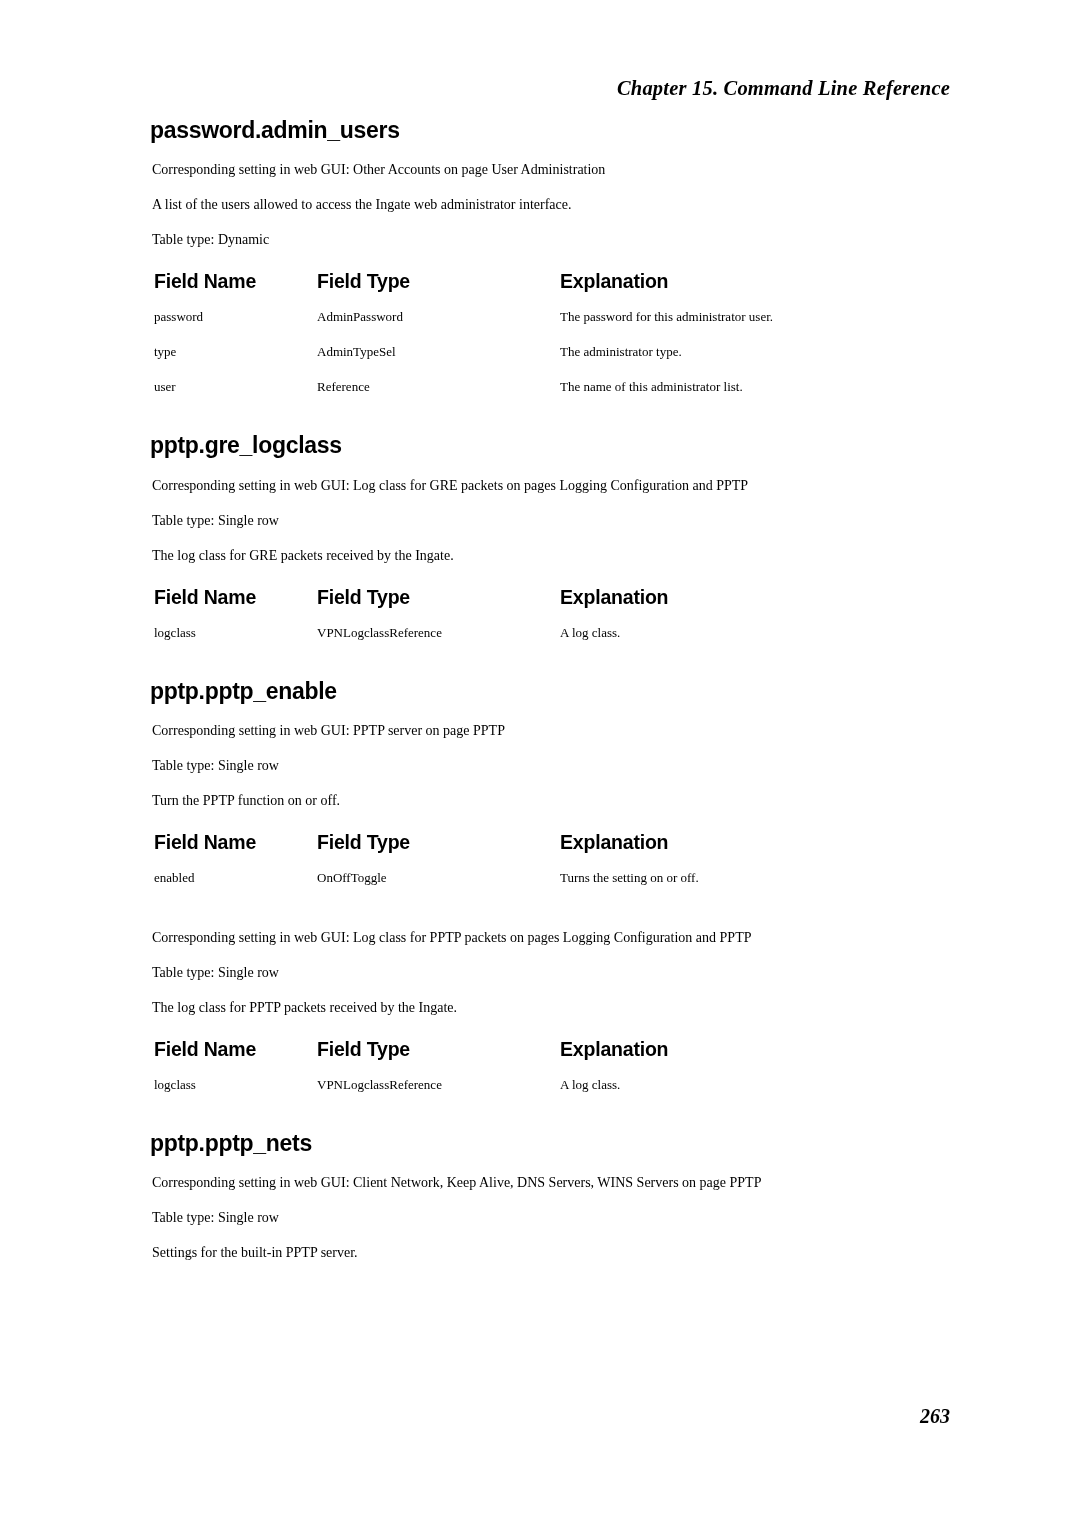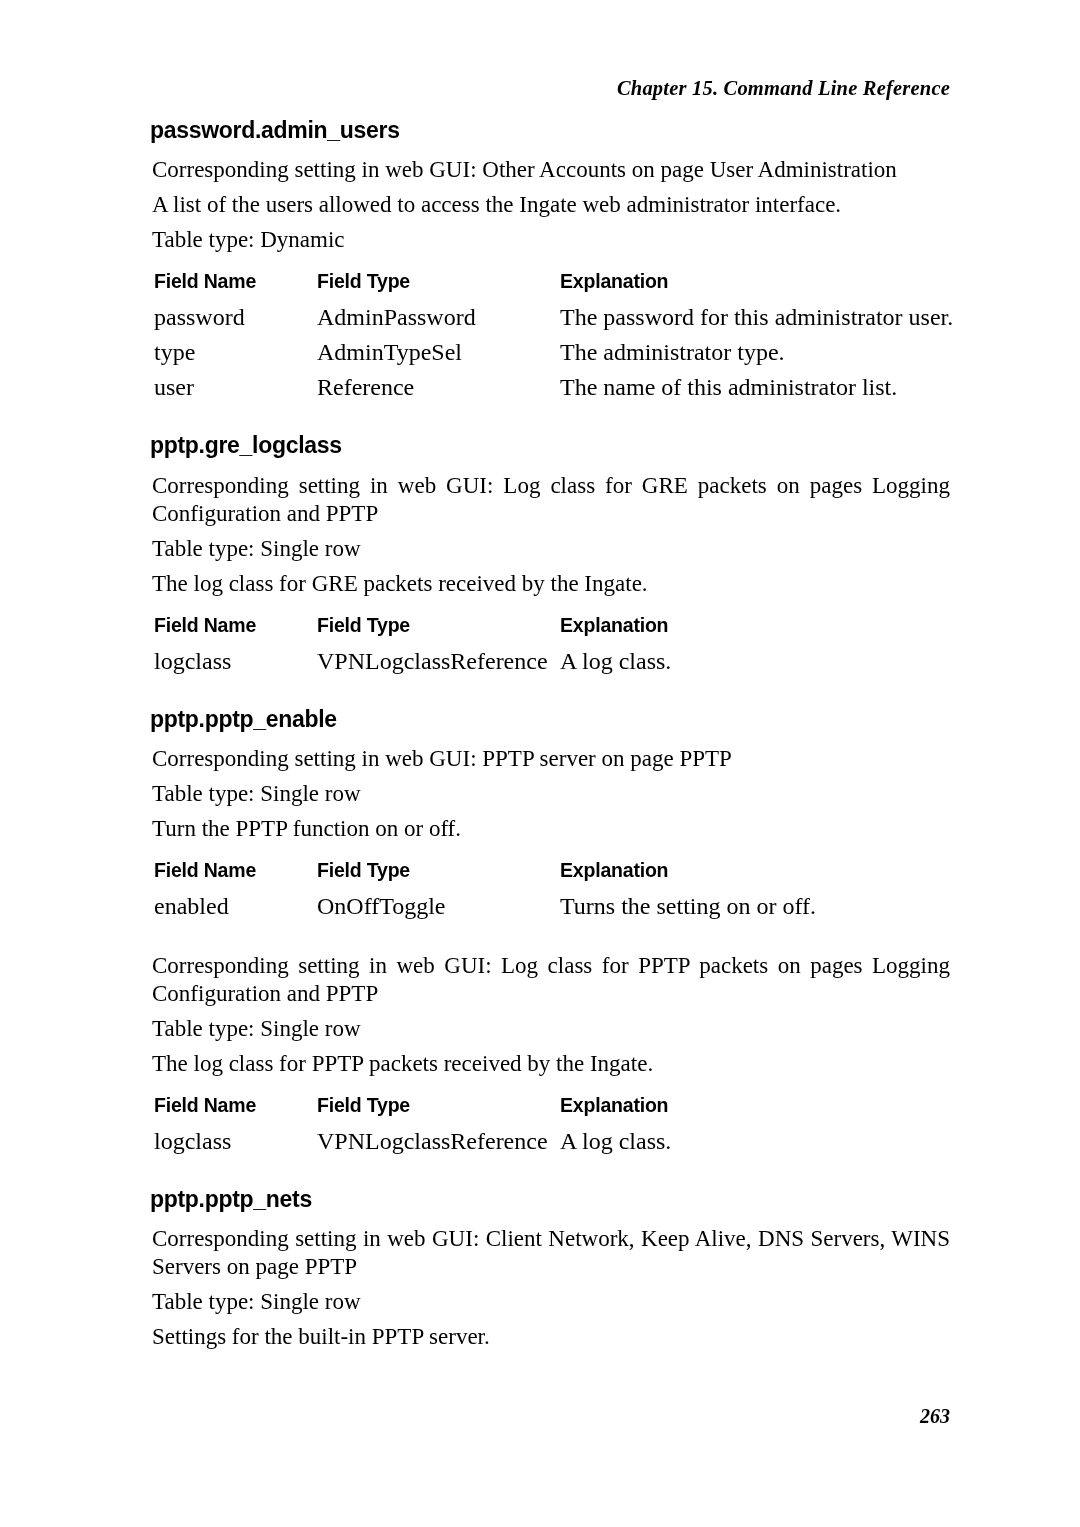--- a/index.html
+++ b/index.html
@@ -49,21 +49,21 @@
     font-family: "Liberation Sans", sans-serif;
     font-weight: bold;
     font-size: 23px;
     letter-spacing: -0.3px;
     margin: 0 0 13px 0;
     padding: 0;
     line-height: 1.1;
   }
   p.para {
     font-family: "Liberation Serif", serif;
-    font-size: 23px;
+    font-size: 14px;
     line-height: 28px;
     margin: 0 0 7px 2px;
     padding: 0;
   }
   p.para.justify {
     text-align: justify;
     text-align-last: left;
   }
   table.fieldtable {
     border-collapse: collapse;
@@ -75,21 +75,21 @@
     font-family: "Liberation Sans", sans-serif;
     font-weight: bold;
     font-size: 19.5px;
     text-align: left;
     padding: 0 0 9px 0;
     letter-spacing: -0.2px;
     vertical-align: top;
   }
   table.fieldtable td {
     font-family: "Liberation Serif", serif;
-    font-size: 24px;
+    font-size: 13px;
     text-align: left;
     padding: 0 0 5px 0;
     line-height: 30px;
     vertical-align: top;
   }
   col.c1 { width: 163px; }
   col.c2 { width: 243px; }
   col.c3 { width: 394px; }
   .page-number {
     position: absolute;

